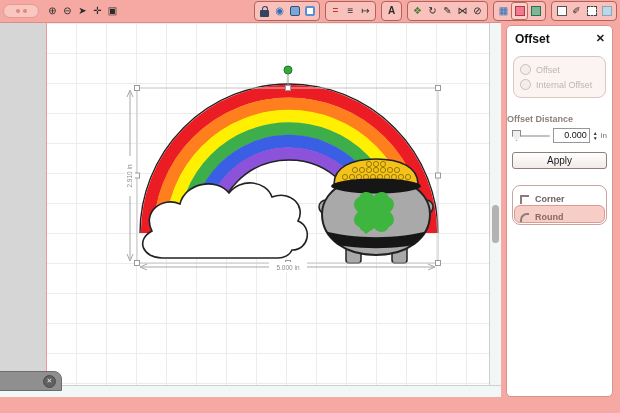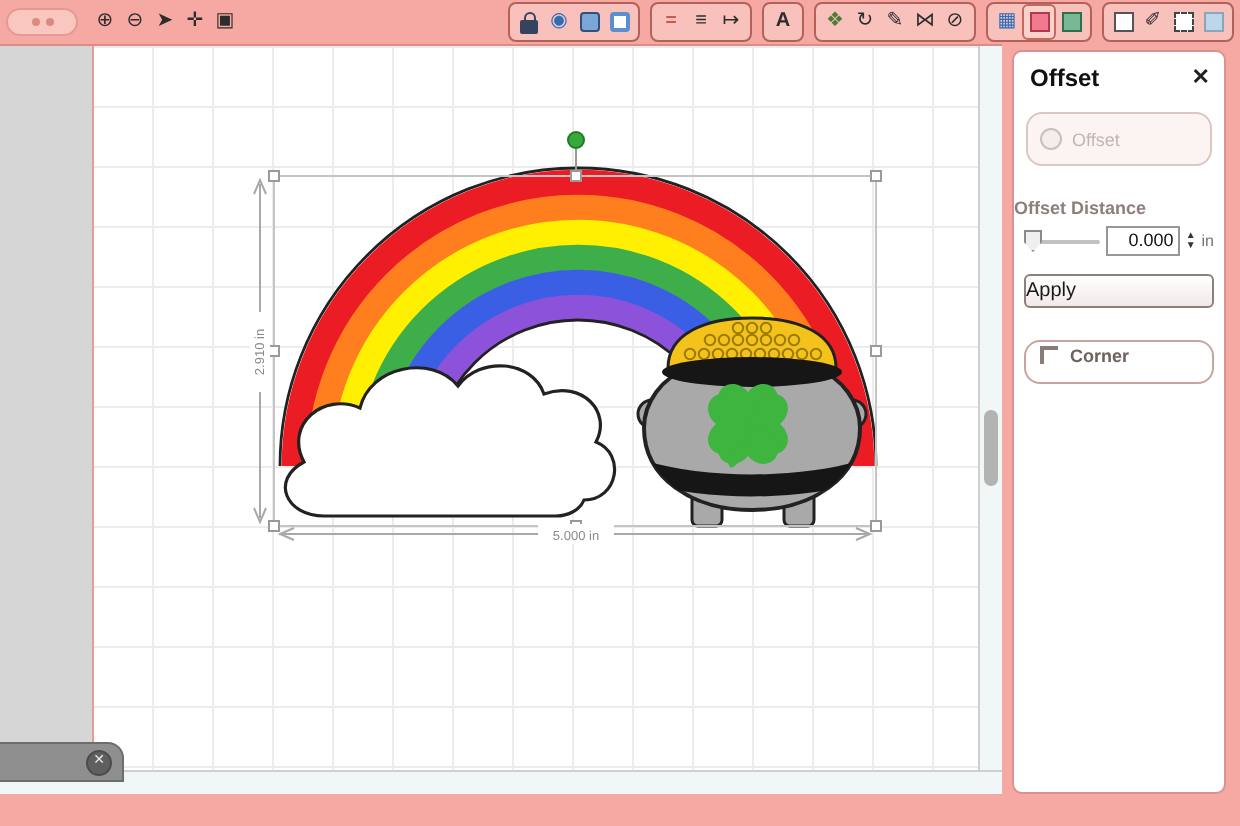--- a/index.html
+++ b/index.html
@@ -77,23 +77,23 @@
   .strack{position:absolute;top:6px;left:0;right:0;height:2px;background:#c2c2c2;border-radius:1px;}
   .sthumb{position:absolute;left:0;top:1px;width:9px;height:11px;background:#efefef;border:1px solid #8a8a8a;
           box-sizing:border-box;clip-path:polygon(0 0,100% 0,100% 55%,50% 100%,0 55%);}
   .numbox{width:33px;height:13px;border:1px solid #979797;background:#fff;font-size:9px;color:#111;
           text-align:right;line-height:13px;padding:0 2px;box-sizing:content-box;}
   .stepper{display:flex;flex-direction:column;justify-content:center;gap:1px;}
   .step{font-size:5px;line-height:4px;color:#333;text-align:center;}
   .unit{font-size:8px;color:#77706d;}
   .applybtn{margin:9px 5px 0;height:15px;border:1px solid #8c7f7c;border-radius:3px;
             background:linear-gradient(#ffffff,#f1eae8);font-size:10px;color:#1a1a1a;
-            text-align:left;line-height:15px;}
+            text-align:center;line-height:15px;}
   .choicegroup{margin:16px 5px 0;border:1px solid #c9a49e;border-radius:8px;background:#fff;padding:1px;}
-  .choicerow{display:flex;align-items:flex-start;gap:6px;height:16px;padding:0 5px;font-size:9px;
+  .choicerow{display:flex;align-items:flex-end;gap:6px;height:16px;padding:0 5px;font-size:9px;
              font-weight:bold;color:#6e625f;border-radius:6px;border:1px solid transparent;}
   .choicerow.sel{background:#f7cdc7;border-color:#e1988f;color:#8a6a64;}
   .cicon{width:9px;height:9px;border-left:2px solid #8a7d79;border-top:2px solid #8a7d79;
          box-sizing:border-box;flex:0 0 auto;}
   .cicon.round{border-top-left-radius:7px;}
 </style>
 </head>
 <body>
 
 <div class="toolbar">
@@ -278,20 +278,24 @@
 <div class="panelwrap">
   <div class="panel">
     <div class="ptitle">Offset</div>
     <span class="pclose">✕</span>
 
     <div class="radiogroup">
       <div class="radiorow">
         <span class="radio"></span>
         <span>Offset</span>
       </div>
+      <div class="radiorow">
+        <span class="radio"></span>
+        <span>Internal Offset</span>
+      </div>
     </div>
 
     <div class="distlabel">Offset Distance</div>
     <div class="distrow">
       <span class="slider">
         <span class="strack"></span>
           <span class="sthumb"></span>
       </span>
       <span class="numbox">0.000</span>
       <span class="stepper">
@@ -301,15 +305,19 @@
       <span class="unit">in</span>
     </div>
 
     <div class="applybtn">Apply</div>
 
     <div class="choicegroup">
       <div class="choicerow">
         <span class="cicon"></span>
         <span>Corner</span>
       </div>
+      <div class="choicerow sel">
+        <span class="cicon round"></span>
+        <span>Round</span>
+      </div>
     </div>
   </div>
 </div>
 
 </body></html>

